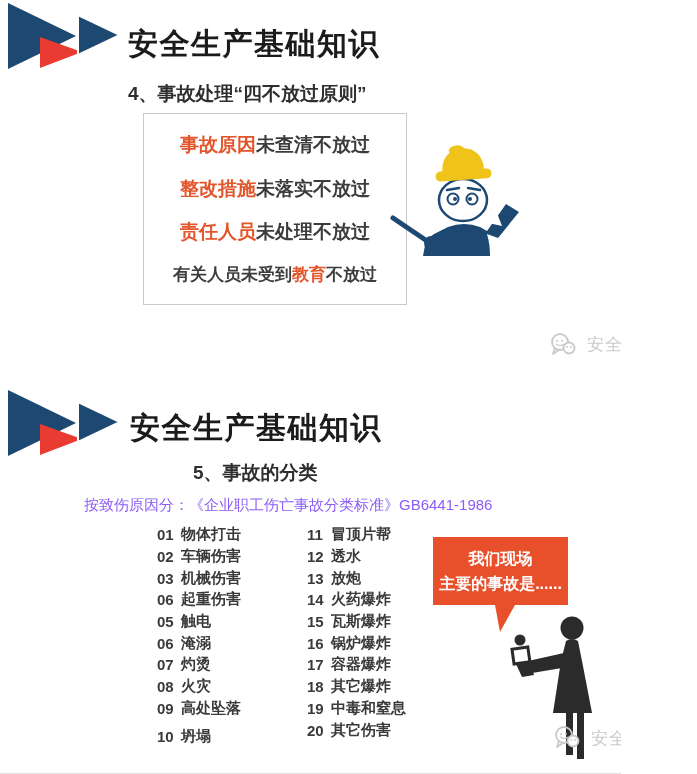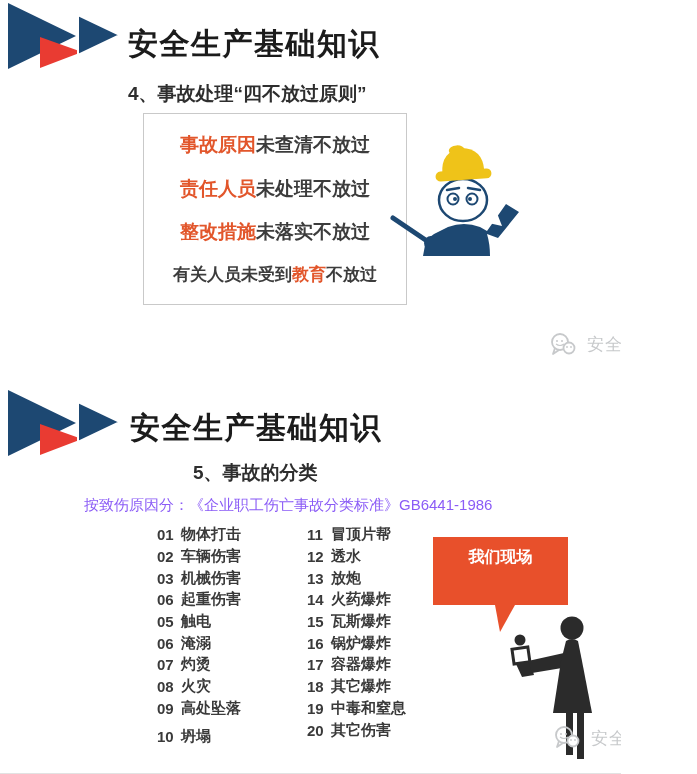--- a/index.html
+++ b/index.html
@@ -39,21 +39,21 @@
   #col1 { left:157px; }
   #col2 { left:307px; }
   .acc-row { height:21.7px; display:flex; align-items:center; font-size:15px;
              font-weight:bold; color:#3a3a3a; white-space:nowrap; }
   .acc-row.gap { margin-top:6px; }
   .acc-num { width:24px; }
   .acc-label { margin-left:0; }
 
   .speech-bubble { position:absolute; left:433px; top:159px; width:135px; height:68px;
                    background:#e8502b; color:#fff; font-weight:bold; font-size:16px;
-                   text-align:center; padding-top:9px; line-height:25px;font-family:Liberation Mono, monospace; }
+                   text-align:center; padding-top:9px; line-height:25px; }
   .bubble-tail { position:absolute; left:62px; top:68px; width:0; height:0;
                  border-top:27px solid #e8502b; border-left:5px solid transparent;
                  border-right:15px solid transparent; }
 
   .illustration { position:absolute; }
   #worker { left:390px; top:138px; }
   #reporter { left:500px; top:227px; }
 
   .watermark { position:absolute; display:flex; align-items:center; gap:10px; }
   #watermark1 { top:330px; right:8px; }
@@ -77,24 +77,24 @@
 
     <div class="main-title">安全生产基础知识</div>
 
     <div class="sub-title">4、事故处理“四不放过原则”</div>
 
     <div class="principles-box">
       <div class="principle">
         <span class="hl">事故原因</span><span>未查清不放过</span>
       </div>
       <div class="principle">
+        <span class="hl">整改措施</span><span>未落实不放过</span>
+      </div>
+      <div class="principle">
         <span class="hl">责任人员</span><span>未处理不放过</span>
-      </div>
-      <div class="principle">
-        <span class="hl">整改措施</span><span>未落实不放过</span>
       </div>
       <div class="principle small">
         <span>有关人员未受到</span><span class="hl">教育</span><span>不放过</span>
       </div>
     </div>
 
     <svg class="illustration" id="worker" width="135" height="118" viewBox="0 0 135 118">
 
       <line x1="3" y1="80" x2="40" y2="105" stroke="#1d4872" stroke-width="5" stroke-linecap="round"></line>
       <circle cx="41" cy="105" r="7" fill="#1d4872"></circle>
@@ -231,20 +231,21 @@
           <span class="acc-label">中毒和窒息</span>
         </div>
       <div class="acc-row">
           <span class="acc-num">20</span>
           <span class="acc-label">其它伤害</span>
         </div>
     </div>
 
     <div class="speech-bubble">
       <div>我们现场</div>
+      <div>主要的事故是......</div>
       <div class="bubble-tail"></div>
     </div>
 
     <svg class="illustration" id="reporter" width="110" height="160" viewBox="0 0 110 160">
 
       <circle cx="20" cy="35" r="5.5" fill="#2b2b2b"></circle>
       <g transform="rotate(-8 21 51)">
         <rect x="13" y="43" width="16" height="15" fill="#ffffff" stroke="#2b2b2b" stroke-width="3"></rect>
       </g>
       <polygon points="16,59 30,56 34,70 22,72" fill="#2b2b2b"></polygon>

